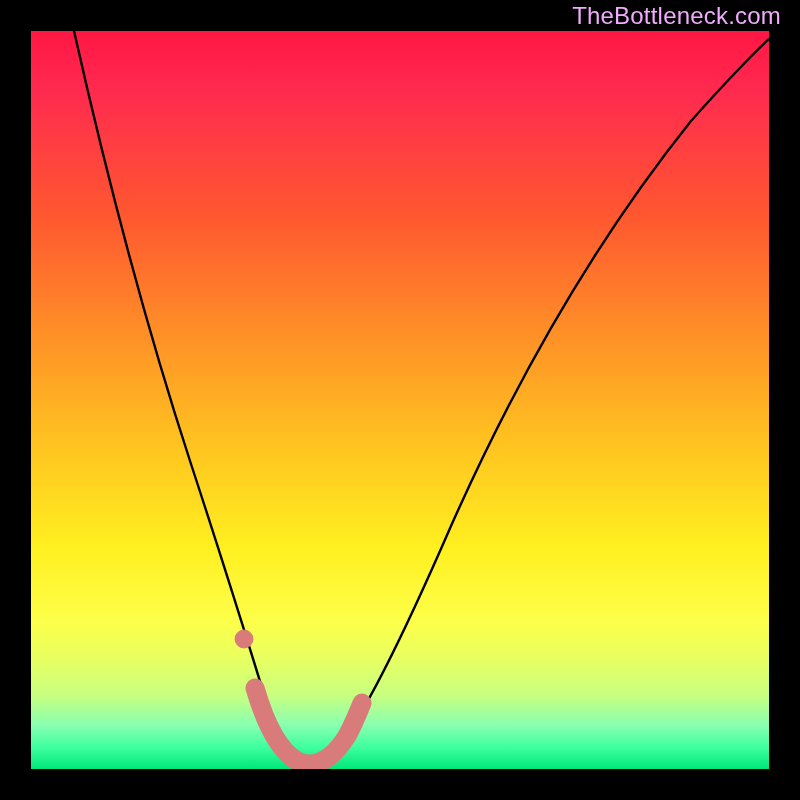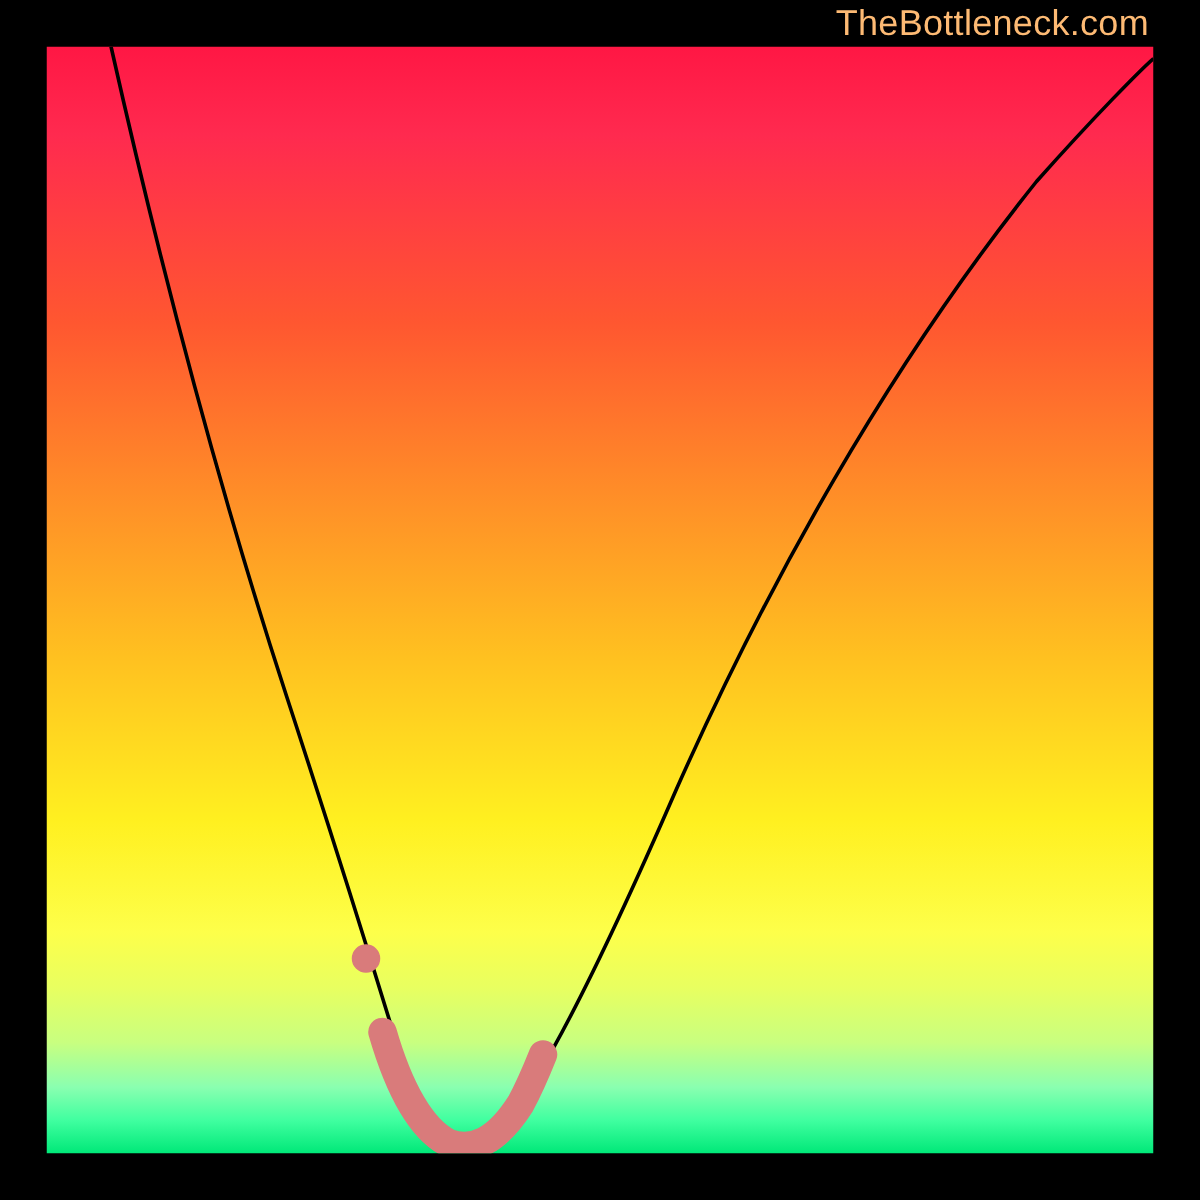--- a/index.html
+++ b/index.html
@@ -41,22 +41,22 @@
       #e8ff60 85%,
       #c8ff80 90%,
       #8affb0 94%,
       #40ffa0 97%,
       #00e878 100%
     );
   }
   .watermark {
     position: absolute;
     top: 2px;
-    right: 34px;
-    color: #fdba74;
+    right: 19px;
+    color: #f0abfc;
     font-size: 24px;
     font-weight: 400;
     letter-spacing: 0.2px;
     font-family: Arial, sans-serif;
   }
   svg.curve {
     position: absolute;
     inset: 0;
   }
 </style>

